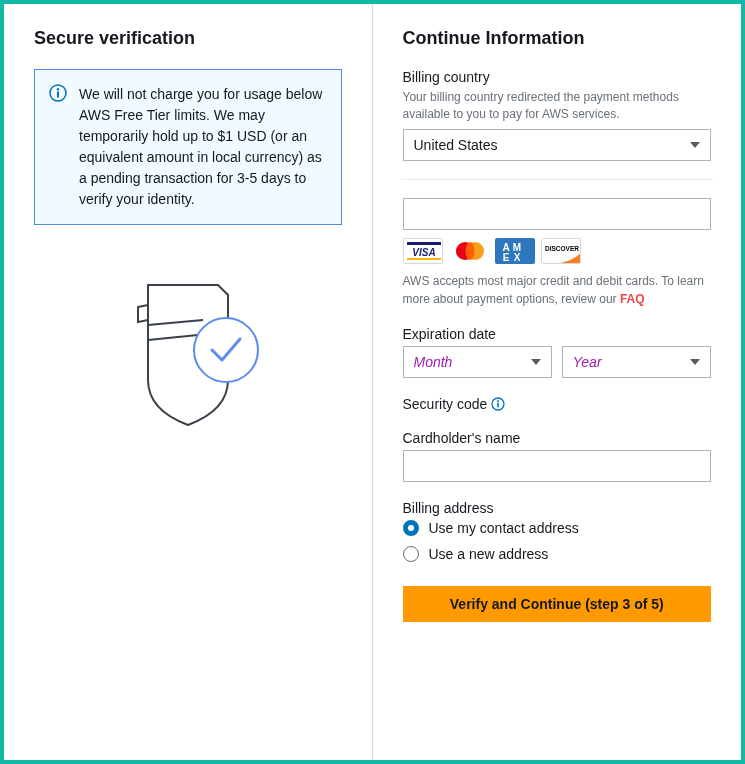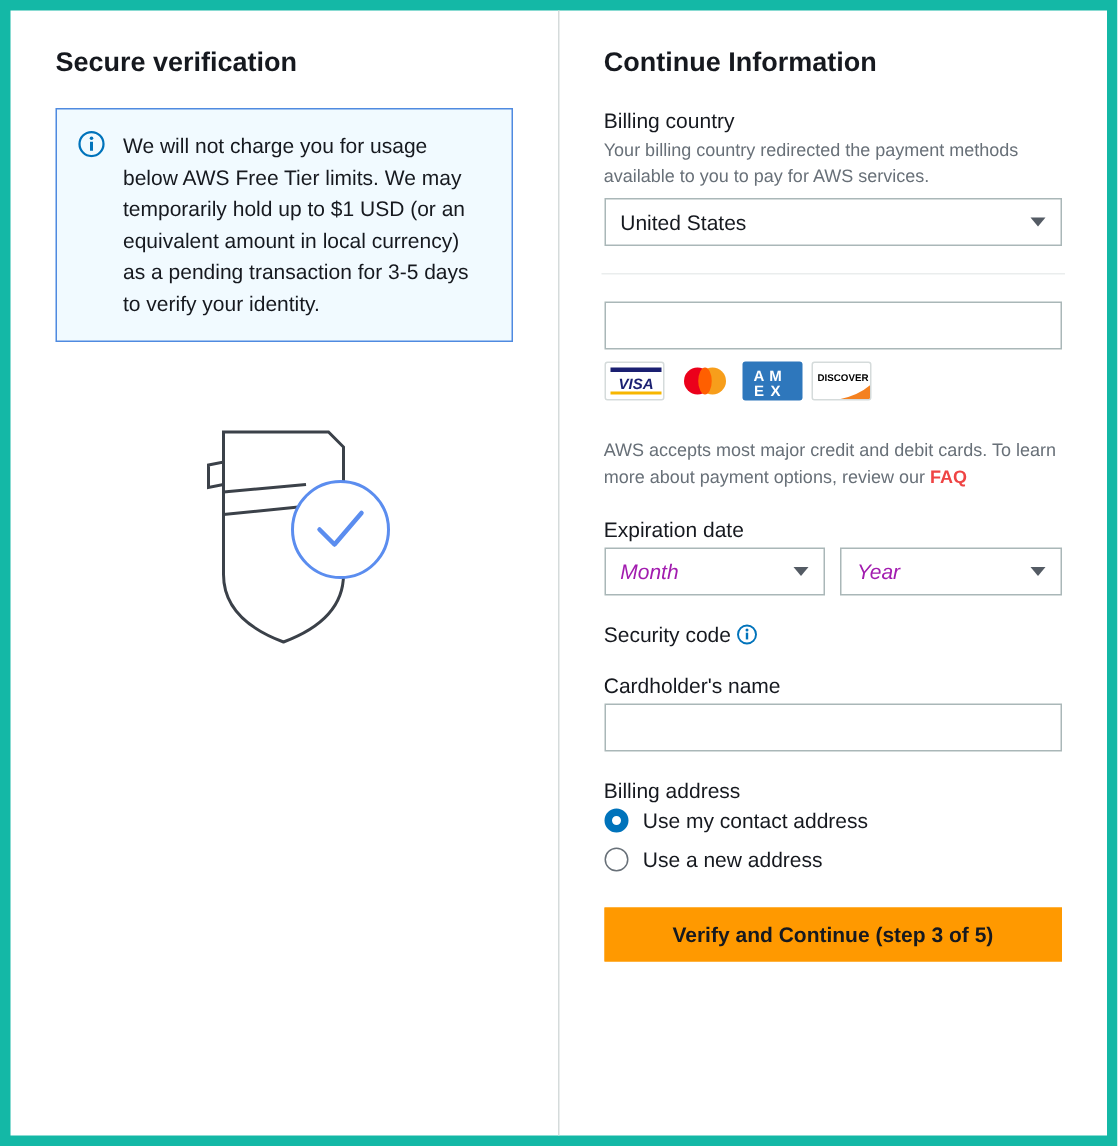--- a/index.html
+++ b/index.html
@@ -5,21 +5,21 @@
   * { box-sizing: border-box; }
   body {
     margin: 0;
     font-family: "Amazon Ember", "Helvetica Neue", Arial, sans-serif;
     background: #fff;
     color: #16191f;
   }
   .container {
     width: 745px;
     height: 764px;
-    border: 7px solid #14b8a6;
+    border: 4px solid #14b8a6;
     display: flex;
     background: #fff;
   }
   .left-panel {
     width: 50%;
     padding: 24px 30px;
     border-right: 1px solid #d5dbdb;
   }
   .right-panel {
     width: 50%;
@@ -95,21 +95,21 @@
   .caret {
     width: 0; height: 0;
     border-left: 5px solid transparent;
     border-right: 5px solid transparent;
     border-top: 6px solid #545b64;
   }
   .cards-row {
     display: flex;
     gap: 6px;
     margin-top: 8px;
-    margin-bottom: 24px;
+    margin-bottom: 8px;
     align-items: center;
   }
   .card-logo {
     width: 40px;
     height: 26px;
     border: 1px solid #d5dbdb;
     border-radius: 2px;
     display: flex;
     align-items: center;
     justify-content: center;

